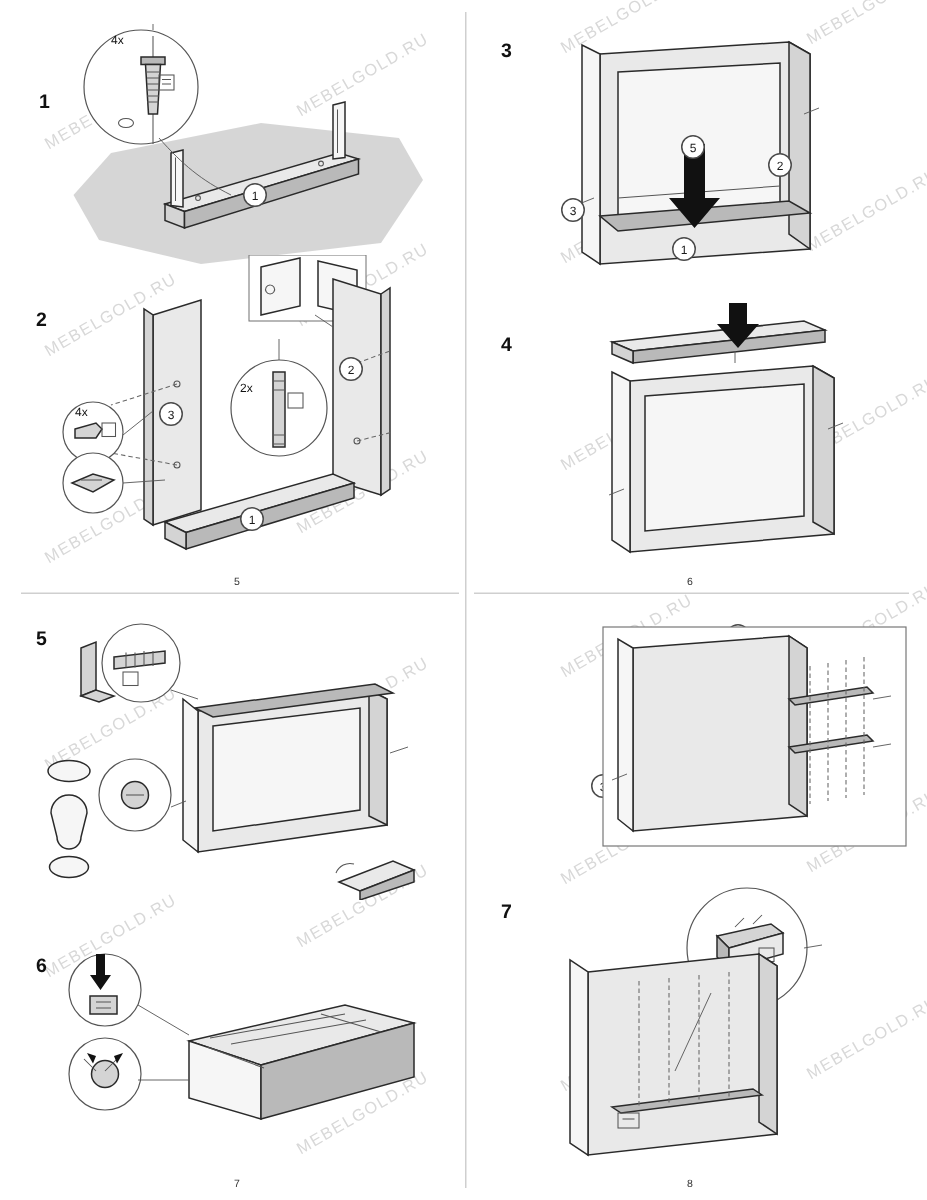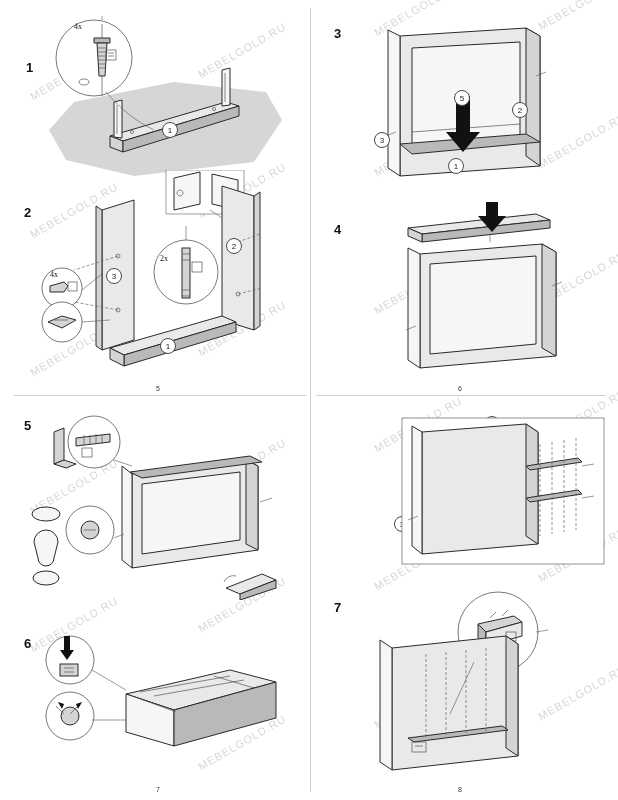--- a/index.html
+++ b/index.html
@@ -59,21 +59,21 @@
     font-size: 8px;
     display: flex;
     align-items: center;
     justify-content: center;
     font-family: "Liberation Sans", sans-serif;
   }
   .qty {
     position: absolute;
     font-size: 8px;
     color: #111;
-    font-family: Liberation Serif, serif;
+    font-family: Liberation Sans, sans-serif;
   }
   svg { display: block; }
   .thin { fill: none; stroke: #555; stroke-width: 0.7; }
   .dash { fill: none; stroke: #666; stroke-width: 0.7; stroke-dasharray: 3 2; }
   .fillgray { fill: #e9e9e9; stroke: #2a2a2a; stroke-width: 1; }
   .fillmid { fill: #d4d4d4; stroke: #2a2a2a; stroke-width: 1; }
   .filldark { fill: #b9b9b9; stroke: #2a2a2a; stroke-width: 1; }
   .filllight { fill: #f6f6f6; stroke: #2a2a2a; stroke-width: 1; }
   .shadow { fill: #b5b5b5; stroke: none; }
   .arrowblk { fill: #111; stroke: none; }

